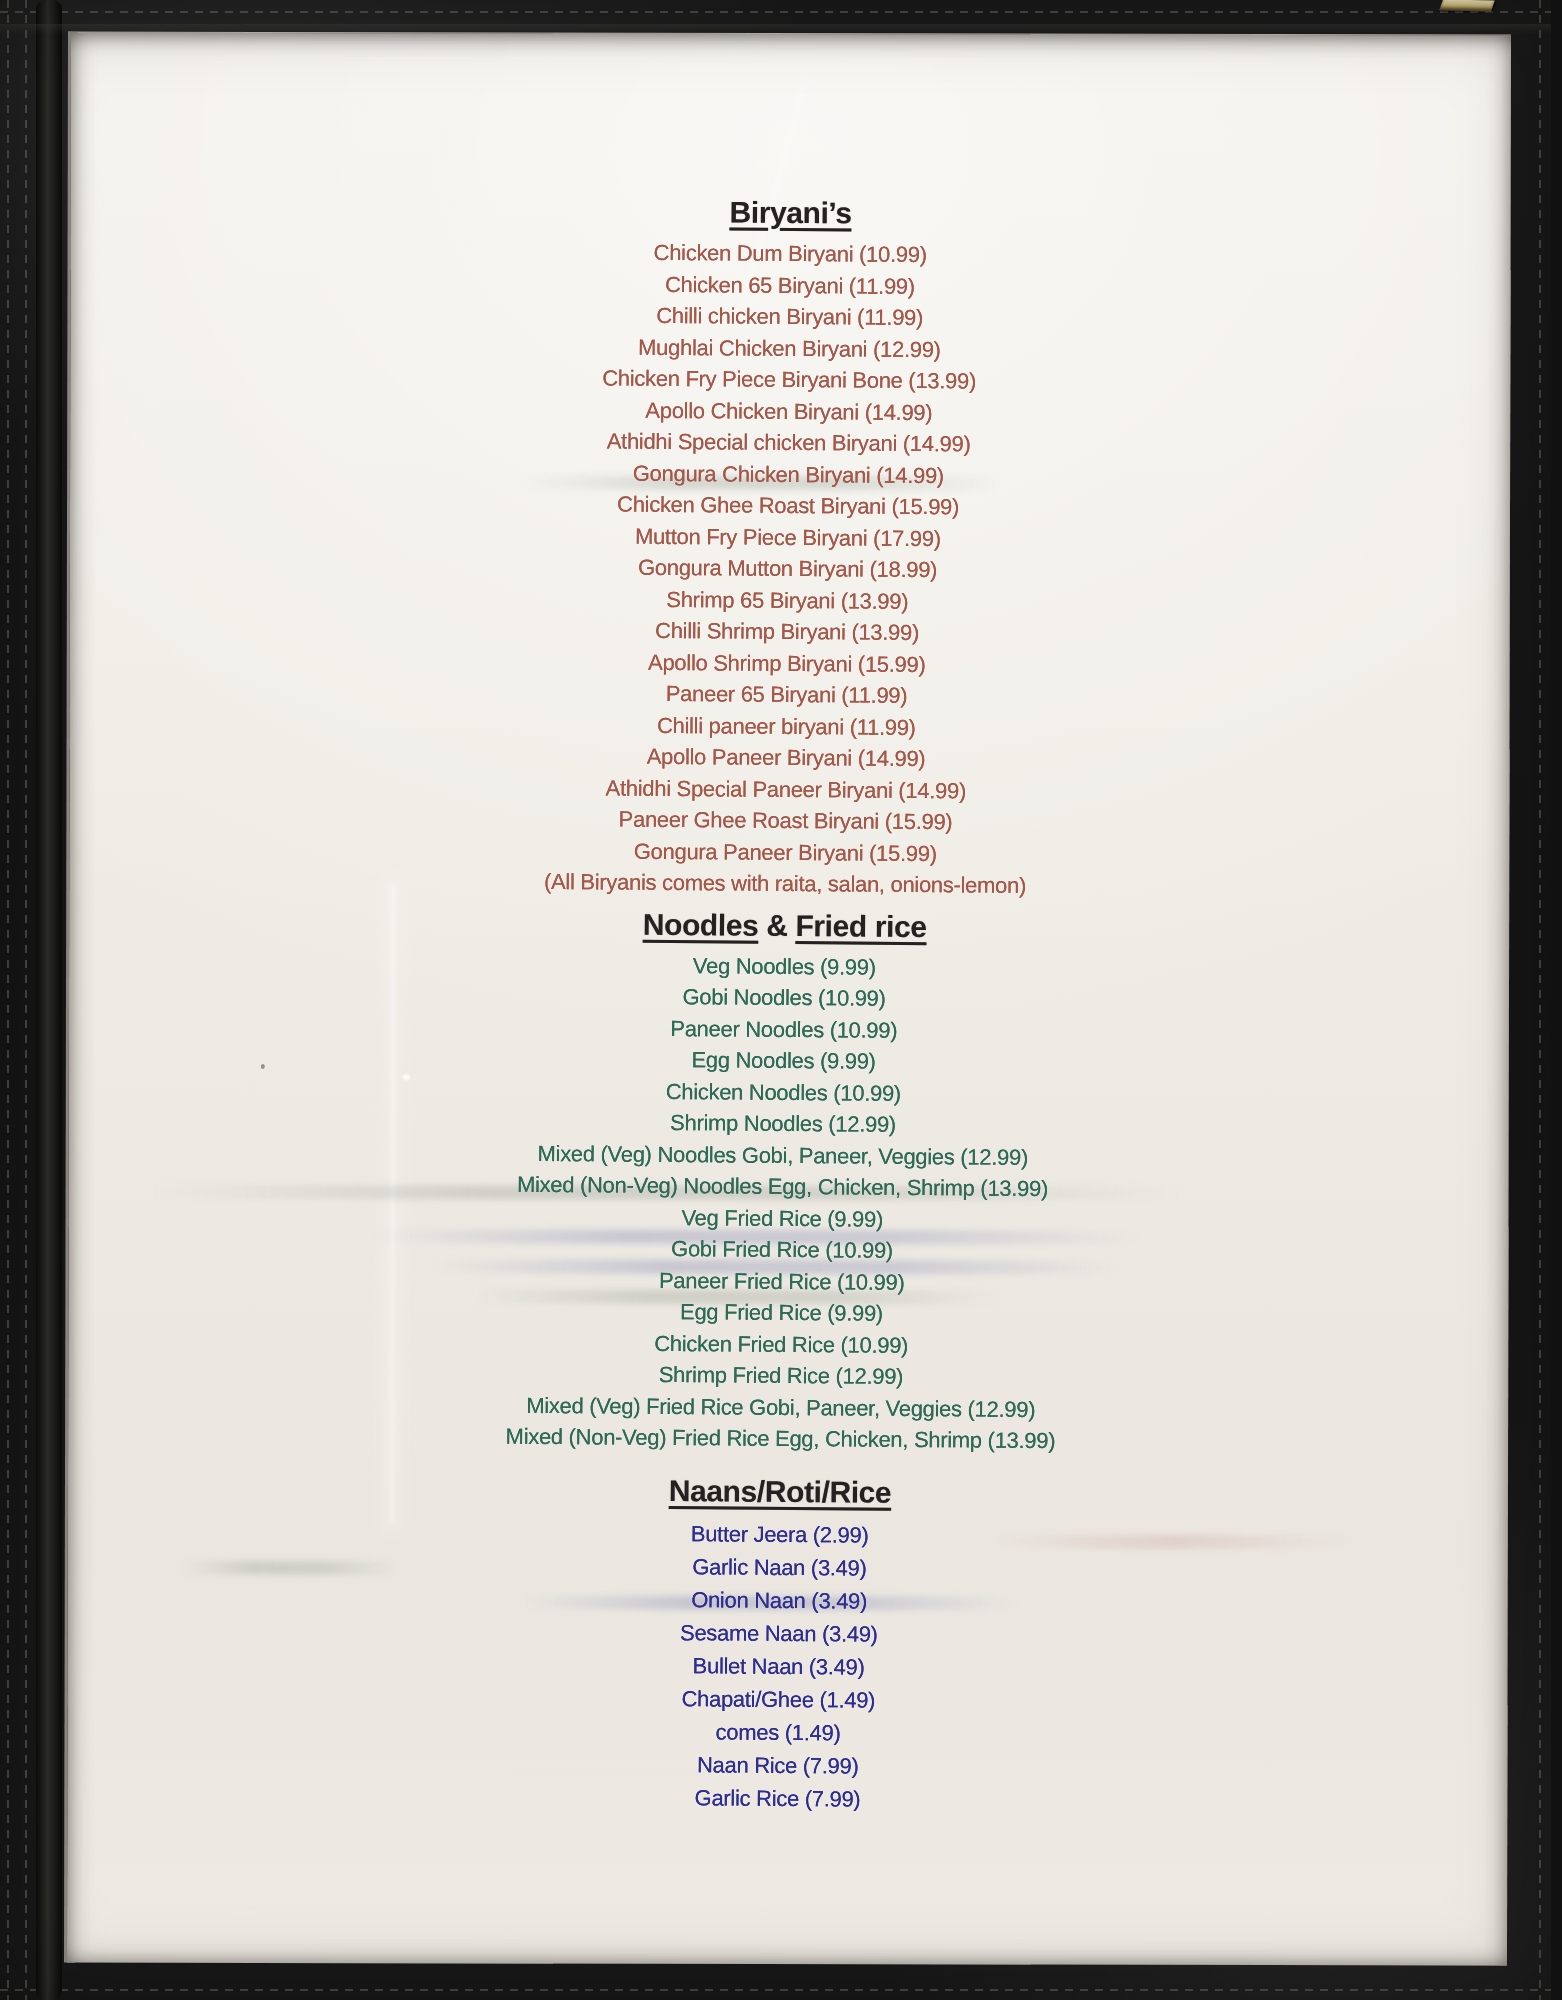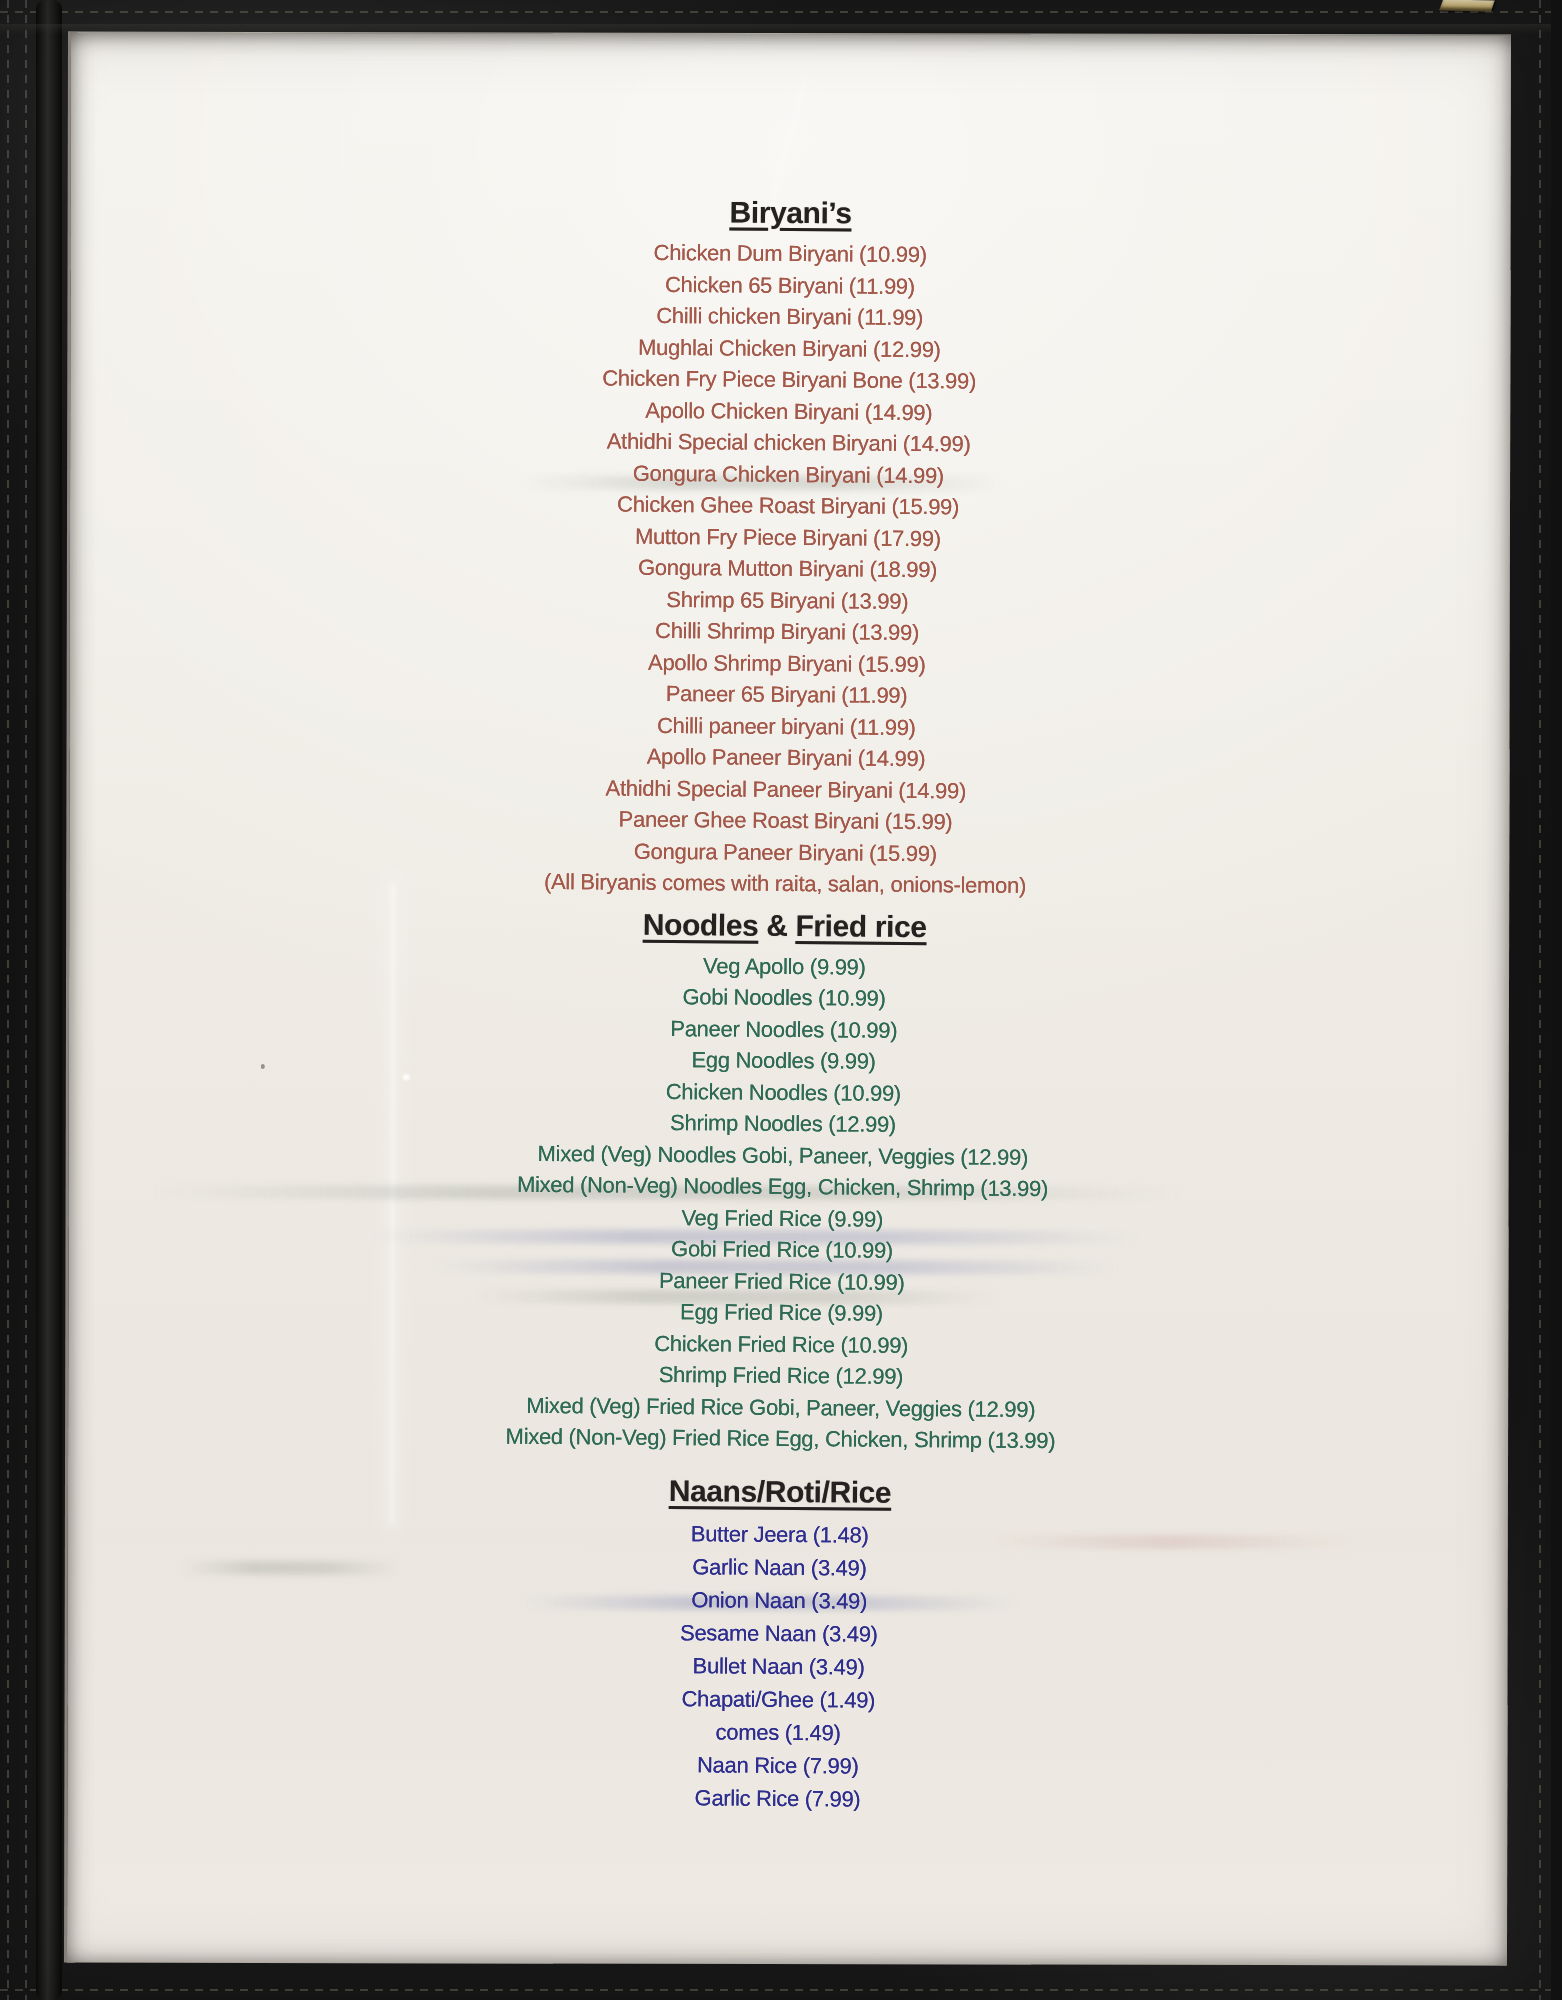--- a/index.html
+++ b/index.html
@@ -152,42 +152,42 @@
             <div class="menu-item"><span>Apollo Paneer Biryani</span> (<span>14.99</span>)</div>
             <div class="menu-item"><span>Athidhi Special Paneer Biryani</span> (<span>14.99</span>)</div>
             <div class="menu-item"><span>Paneer Ghee Roast Biryani</span> (<span>15.99</span>)</div>
             <div class="menu-item"><span>Gongura Paneer Biryani</span> (<span>15.99</span>)</div>
           </div>
           <div class="section-note" style="color: rgb(163, 88, 74);">(All Biryanis comes with raita, salan, onions-lemon)</div>
         </div>
         <div class="menu-section sec-noodles">
           <div class="section-heading"><span class="u">Noodles</span><span class=""> &amp; </span><span class="u">Fried rice</span></div>
           <div class="item-list" style="color: rgb(46, 106, 85);">
-            <div class="menu-item"><span>Veg Apollo</span> (<span>9.99</span>)</div>
+            <div class="menu-item"><span>Veg Noodles</span> (<span>9.99</span>)</div>
             <div class="menu-item"><span>Gobi Noodles</span> (<span>10.99</span>)</div>
             <div class="menu-item"><span>Paneer Noodles</span> (<span>10.99</span>)</div>
             <div class="menu-item"><span>Egg Noodles</span> (<span>9.99</span>)</div>
             <div class="menu-item"><span>Chicken Noodles</span> (<span>10.99</span>)</div>
             <div class="menu-item"><span>Shrimp Noodles</span> (<span>12.99</span>)</div>
             <div class="menu-item"><span>Mixed (Veg) Noodles Gobi, Paneer, Veggies</span> (<span>12.99</span>)</div>
             <div class="menu-item"><span>Mixed (Non-Veg) Noodles Egg, Chicken, Shrimp</span> (<span>13.99</span>)</div>
             <div class="menu-item"><span>Veg Fried Rice</span> (<span>9.99</span>)</div>
             <div class="menu-item"><span>Gobi Fried Rice</span> (<span>10.99</span>)</div>
             <div class="menu-item"><span>Paneer Fried Rice</span> (<span>10.99</span>)</div>
             <div class="menu-item"><span>Egg Fried Rice</span> (<span>9.99</span>)</div>
             <div class="menu-item"><span>Chicken Fried Rice</span> (<span>10.99</span>)</div>
             <div class="menu-item"><span>Shrimp Fried Rice</span> (<span>12.99</span>)</div>
             <div class="menu-item"><span>Mixed (Veg) Fried Rice Gobi, Paneer, Veggies</span> (<span>12.99</span>)</div>
             <div class="menu-item"><span>Mixed (Non-Veg) Fried Rice Egg, Chicken, Shrimp</span> (<span>13.99</span>)</div>
           </div>
         </div>
         <div class="menu-section sec-naans">
           <div class="section-heading"><span class="u">Naans/Roti/Rice</span></div>
           <div class="item-list" style="color: rgb(46, 46, 143);">
-            <div class="menu-item"><span>Butter Jeera</span> (<span>1.48</span>)</div>
+            <div class="menu-item"><span>Butter Jeera</span> (<span>2.99</span>)</div>
             <div class="menu-item"><span>Garlic Naan</span> (<span>3.49</span>)</div>
             <div class="menu-item"><span>Onion Naan</span> (<span>3.49</span>)</div>
             <div class="menu-item"><span>Sesame Naan</span> (<span>3.49</span>)</div>
             <div class="menu-item"><span>Bullet Naan</span> (<span>3.49</span>)</div>
             <div class="menu-item"><span>Chapati/Ghee</span> (<span>1.49</span>)</div>
             <div class="menu-item"><span>comes</span> (<span>1.49</span>)</div>
             <div class="menu-item"><span>Naan Rice</span> (<span>7.99</span>)</div>
             <div class="menu-item"><span>Garlic Rice</span> (<span>7.99</span>)</div>
           </div>
         </div>

